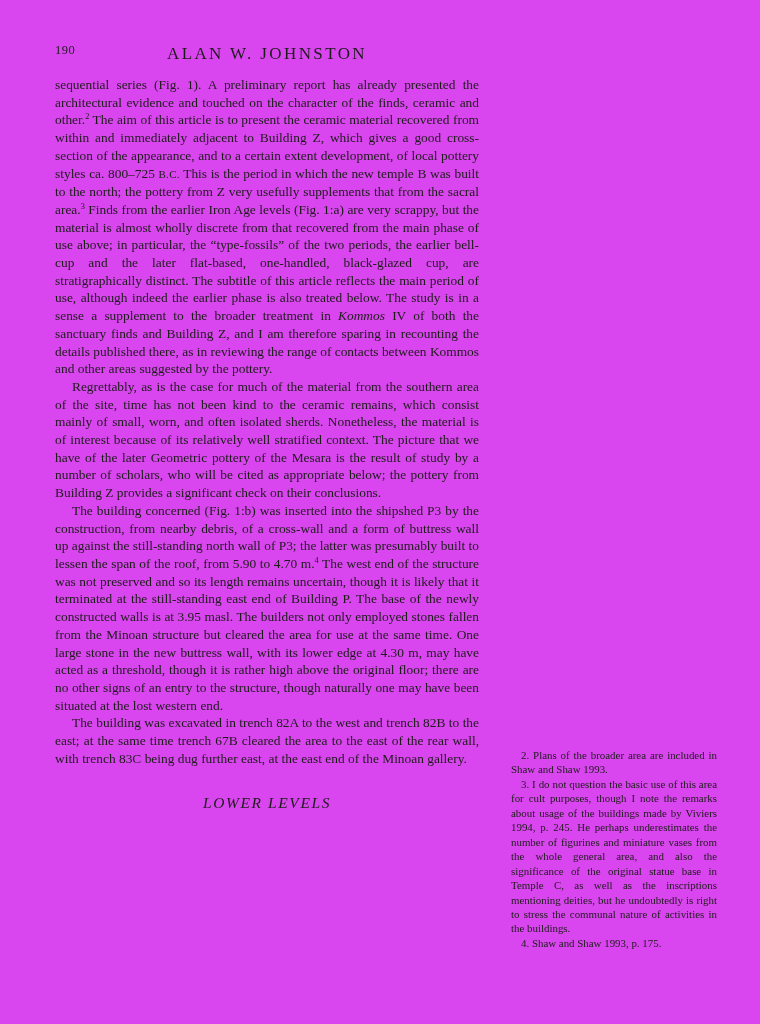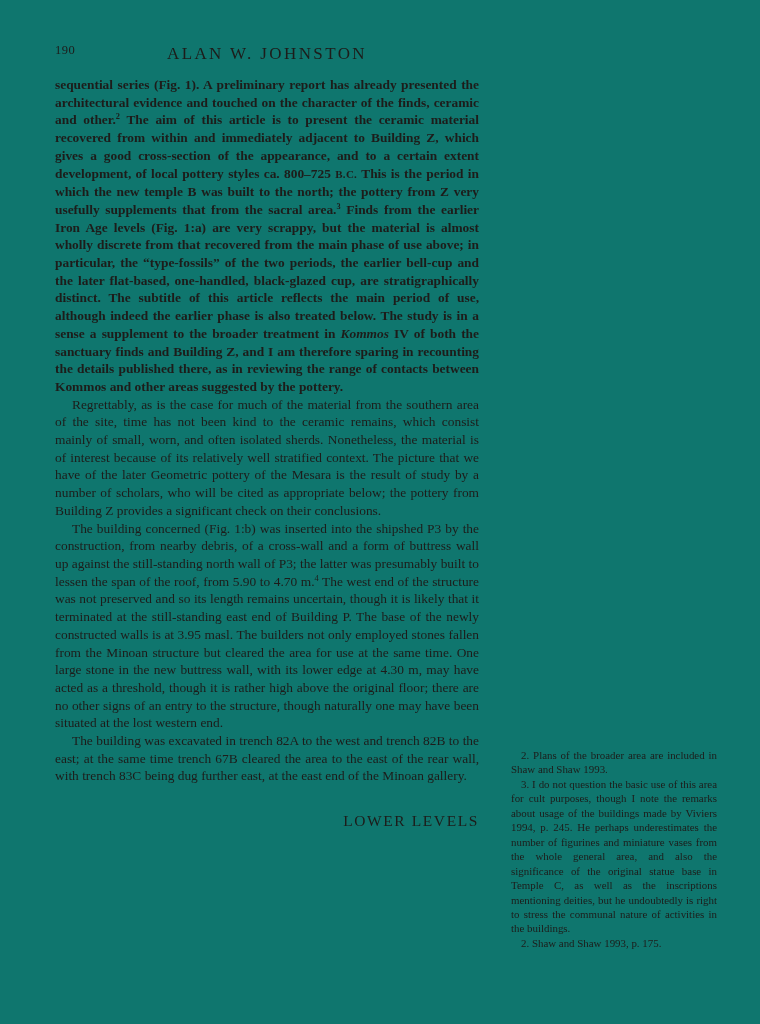--- a/index.html
+++ b/index.html
@@ -5,21 +5,21 @@
   html, body {
     margin: 0;
     padding: 0;
     background: #e8e8e6;
   }
   .page {
     position: relative;
     width: 760px;
     height: 1024px;
     margin: 0 auto;
-    background: #0f766e;
+    background: #d946ef;
     font-family: "Liberation Serif", "DejaVu Serif", serif;
     color: #1d1c1a;
     overflow: hidden;
   }
   .header {
     position: absolute;
     top: 43px;
     left: 55px;
     width: 424px;
     height: 16px;
@@ -49,36 +49,36 @@
     font-size: 13.4px;
     line-height: 17.7px;
     text-align: justify;
   }
   .main-text p {
     margin: 0;
     text-indent: 17px;
   }
   .main-text p.noindent {
     text-indent: 0;
-    font-weight: bold;
   }
   sup.fn-marker {
     font-size: 0.62em;
     vertical-align: super;
     line-height: 0;
   }
   .italic { font-style: italic; }
   .smallcaps { font-size: 0.82em; letter-spacing: 0.3px; }
   .section-heading {
     margin: 27px 0 13px 0;
     font-size: 15.5px;
     font-weight: normal;
     letter-spacing: 1.6px;
-    text-align: right;
+    text-align: center;
     text-indent: 0;
+    font-style: italic;
   }
   .footnotes {
     position: absolute;
     top: 748px;
     left: 500px;
     width: 206px;
     font-size: 10.9px;
     line-height: 14.45px;
     text-align: justify;
     margin-left: 11px;
@@ -109,16 +109,16 @@
     <p>The building was excavated in trench 82A to the west and trench 82B to the east; at the same time trench 67B cleared the area to the east of the rear wall, with trench 83C being dug further east, at the east end of the Minoan gallery.</p>
 
     <h2 class="section-heading">LOWER LEVELS</h2>
 
 
   </div>
 
   <aside class="footnotes">
     <p>2. Plans of the broader area are included in Shaw and Shaw 1993.</p>
     <p>3. I do not question the basic use of this area for cult purposes, though I note the remarks about usage of the buildings made by Viviers 1994, p. 245. He perhaps underestimates the number of figurines and miniature vases from the whole general area, and also the significance of the original statue base in Temple C, as well as the inscriptions mentioning deities, but he undoubtedly is right to stress the communal nature of activities in the buildings.</p>
-    <p>2. Shaw and Shaw 1993, p. 175.</p>
+    <p>4. Shaw and Shaw 1993, p. 175.</p>
   </aside>
 
 </div>
 
 </body></html>

